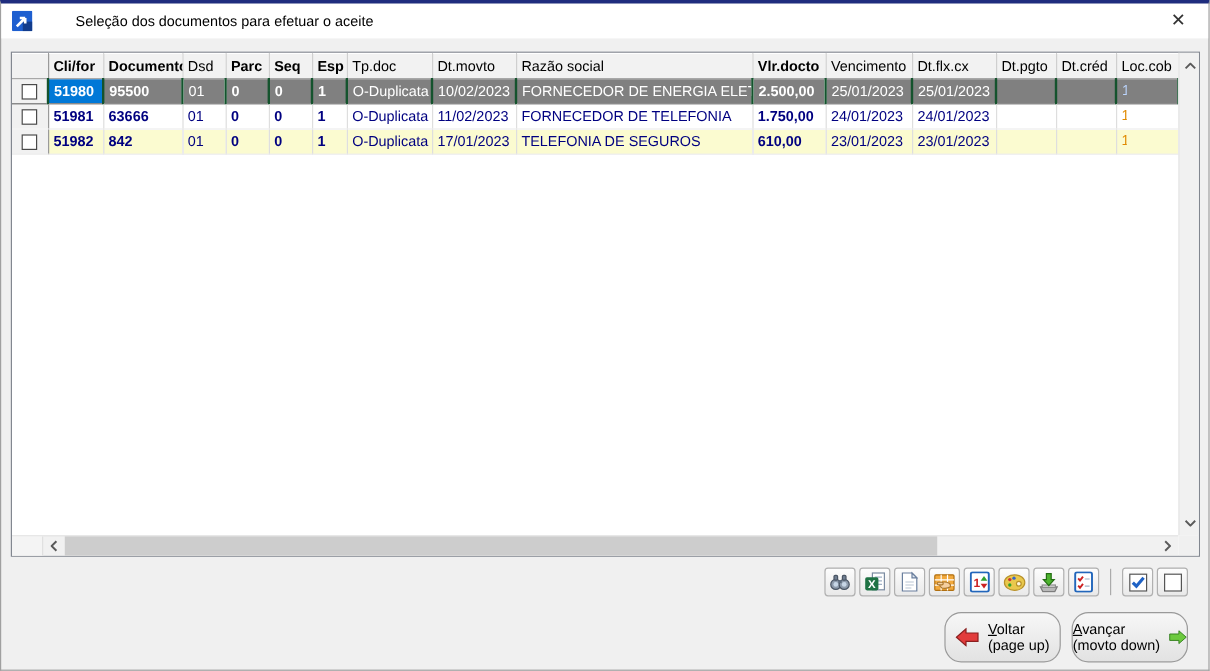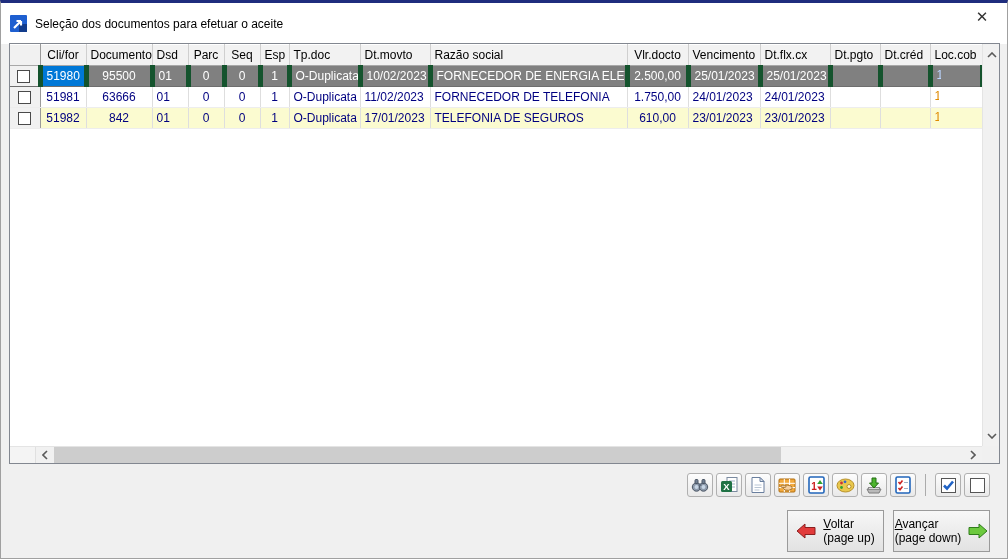--- a/index.html
+++ b/index.html
@@ -6,22 +6,22 @@
   html,body { width:1008px; height:559px; font-family:"Liberation Sans", sans-serif; }
   #window {
     position:relative; width:1008px; height:559px;
     background:#f0f0f0;
     border:1px solid #a0a0a0;
     border-top:3px solid #1f2d7e;
     overflow:hidden;
   }
   
   #titlebar {
-    position:absolute; left:0; top:0; width:100%; height:41px;
-    background:#ffffff; display:flex; align-items:center;
+    position:absolute; left:0; top:0; width:100%; height:29px;
+    background:#ffffff; display:flex; align-items:center;gap:28px;
   }
   #app-icon { margin-left:9px; width:17px; height:17px; flex:0 0 auto; }
   #title-text { margin-left:8px; font-size:12px; color:#000; white-space:nowrap; }
   #close-btn {
     position:absolute; right:6px; top:0; width:38px; height:28px;
     display:flex; align-items:center; justify-content:center;
     font-size:15px; color:#333; cursor:default;
   }
   
   #grid-box {
@@ -33,27 +33,27 @@
   th, td {
     height:21px; padding:0 4px; font-size:12px; font-weight:normal;
     white-space:nowrap; overflow:hidden; vertical-align:middle;
   }
   th {
     background:#f2f2f2; color:#000; text-align:left;
     border-right:1px solid #cfcfcf; border-bottom:1px solid #a8a8a8;
     border-top:1px solid #fff;
   }
   td { color:#000080; border-right:1px solid #dedede; border-bottom:1px solid #ededed; }
-  .col-right { text-align:center; }
+  .col-right { text-align:left;font-weight:bold; }
   .cb-cell { background:#f1f1f1 !important; border-right:1px solid #9a9a9a; text-align:center; }
   .cb {
     display:inline-block; width:13px; height:13px; background:#fff;
     border:1px solid #4a4a4a; vertical-align:middle;
   }
-  tr.row-selected td { background:#808080; color:#ffffff; border-right:5px solid #14532d; border-bottom:1px solid #6e6e6e; }
+  tr.row-selected td { background:#808080; color:#ffffff; border-right:2px solid #14532d; border-bottom:1px solid #6e6e6e; }
   tr.row-selected td.cell-selected { background:#0078d7; color:#fff; }
   tr.row-yellow td { background:#fbfbd0; }
   .clip-val { display:inline-block; width:4px; overflow:hidden; }
   .clip-blue { color:#bcd6ff; }
   .clip-orange { color:#e08a00; }
   
   #vscroll {
     position:absolute; right:0; top:0; bottom:17px; width:17px;
     background:#f1f1f1; border-left:1px solid #e4e4e4;
   }
@@ -73,21 +73,21 @@
   .tool-btn {
     width:26px; height:24px; border:1px solid #b0b0b0; border-radius:3px;
     background:linear-gradient(#fdfdfd,#e9e9e9);
     display:flex; align-items:center; justify-content:center;
   }
   #tb-sep { width:1px; height:22px; background:#ababab; margin:0 6px; }
   .mini-cb { width:15px; height:15px; background:#fff; border:1px solid #555; display:flex; align-items:center; justify-content:center; }
   
   #nav { position:absolute; top:507px; right:17px; display:flex; gap:9px; }
   .nav-btn {
-    width:97px; height:42px; border:1px solid #9a9a9a; border-radius:0;
+    width:97px; height:42px; border:1px solid #9a9a9a; border-radius:14px;
     background:linear-gradient(#f7f7f7,#e2e2e2);
     display:flex; align-items:center; justify-content:center; gap:7px;
     font-size:12px; color:#000;
   }
   .nav-text { text-align:left; line-height:14px; white-space:nowrap; }
   .u { text-decoration:underline; }
 </style>
 </head>
 <body>
 
@@ -328,21 +328,21 @@
         <polygon points="1,8 9,1 9,4.5 19,4.5 19,11.5 9,11.5 9,15" fill="#e23b3b" stroke="#8a1f1f"></polygon>
       </svg>
       <span class="nav-text">
         <span class="u">V</span><span>oltar</span><br>
         <span>(page up)</span>
       </span>
     </div>
     <div class="nav-btn">
       <span class="nav-text">
         <span class="u">A</span><span>vançar</span><br>
-        <span>(page down)</span>
+        <span>(movto down)</span>
       </span>
       <svg width="20" height="16" viewBox="0 0 20 16">
         <polygon points="19,8 11,1 11,4.5 1,4.5 1,11.5 11,11.5 11,15" fill="#6cc93e" stroke="#2f7d1a"></polygon>
       </svg>
     </div>
   </div>
 
 </div>
 
 </body></html>

